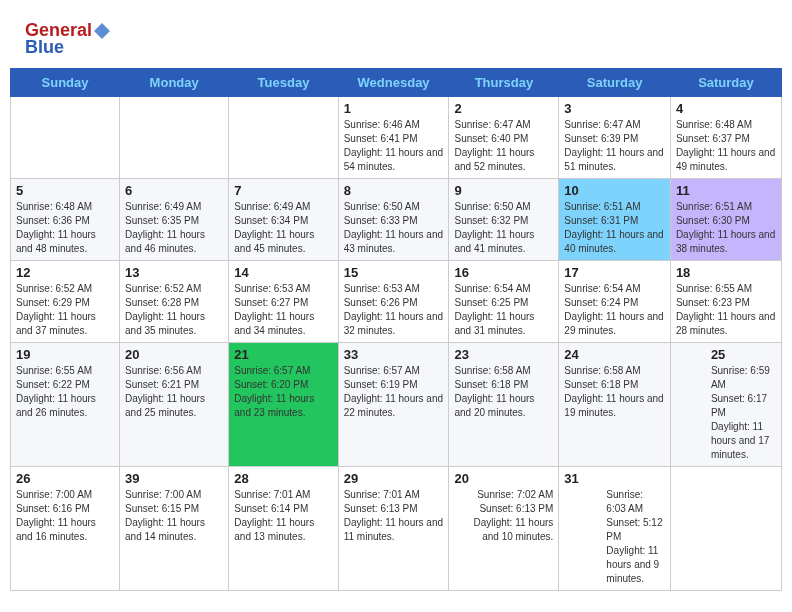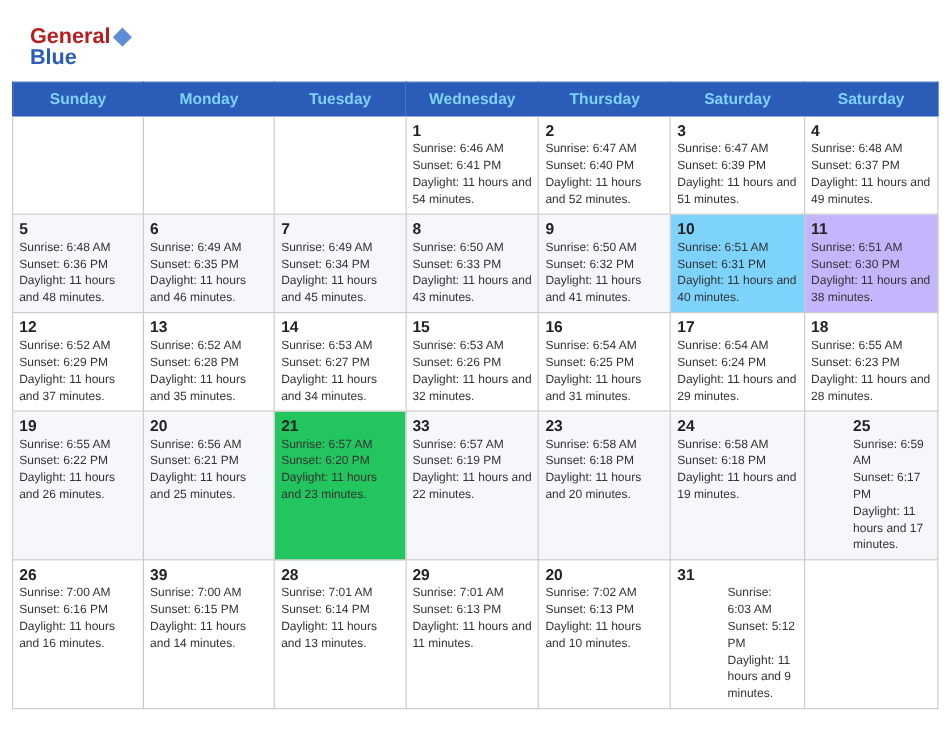--- a/index.html
+++ b/index.html
@@ -292,21 +292,21 @@
 Daylight: 11 hours and 13 minutes.</div>
         </td>
         <td>
           <div class="day-number">29</div>
           <div class="day-info" style="white-space: pre-line;">Sunrise: 7:01 AM
 Sunset: 6:13 PM
 Daylight: 11 hours and 11 minutes.</div>
         </td>
         <td>
           <div class="day-number">20</div>
-          <div class="day-info" style="white-space: pre-line;">Sunrise: 7:02 AM
+          <div class="day-info" style="white-space: pre-line; text-align: right;">Sunrise: 7:02 AM
 Sunset: 6:13 PM
 Daylight: 11 hours and 10 minutes.</div>
         </td>
         <td>
           <div class="day-number">31</div>
           <div class="day-info" style="white-space: pre-line; margin-left: 42px;">Sunrise: 6:03 AM
 Sunset: 5:12 PM
 Daylight: 11 hours and 9 minutes.</div>
         </td>
         <td class="empty-cell"></td>

